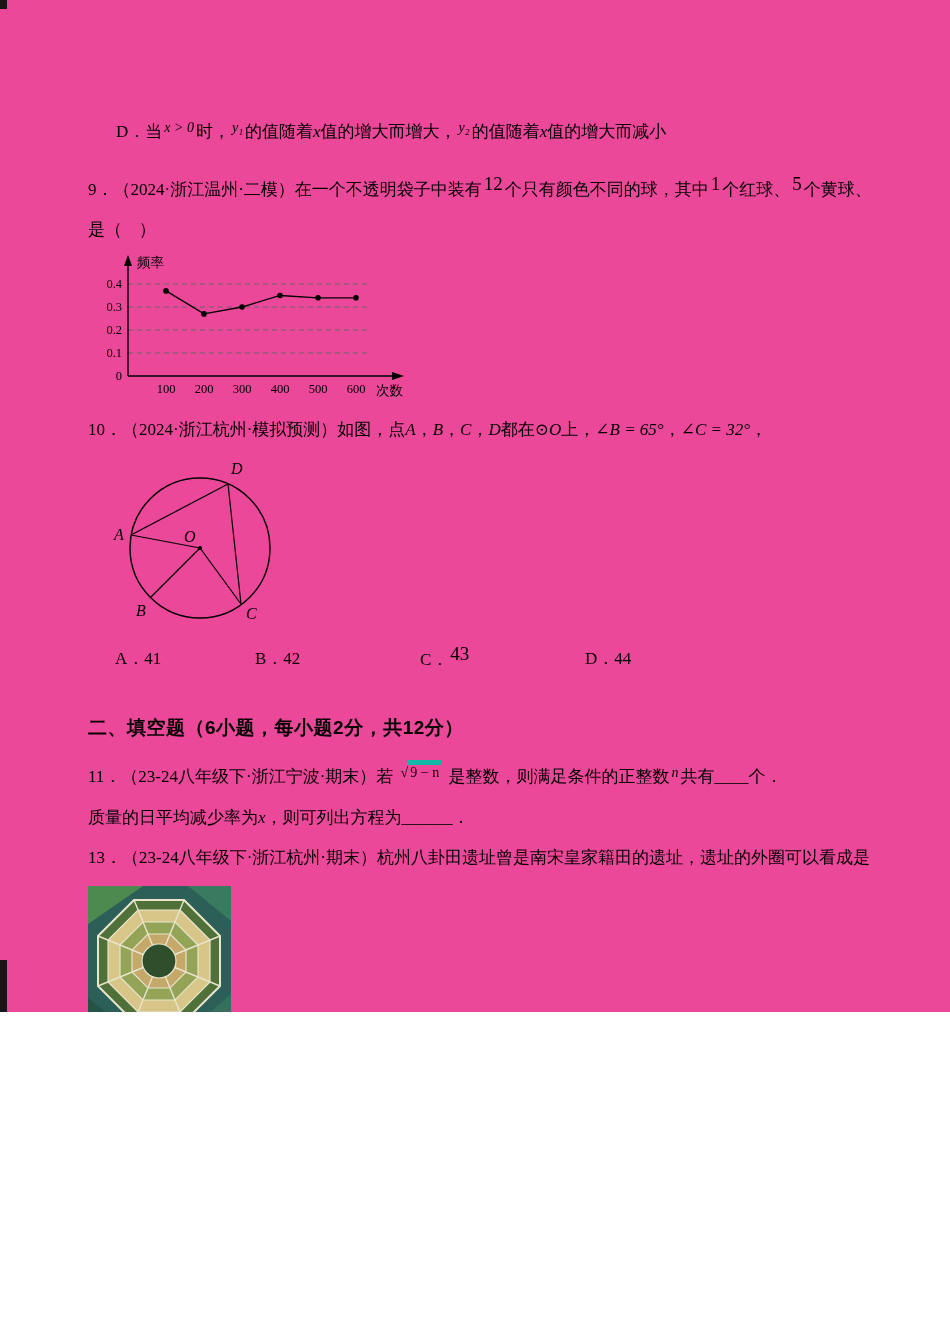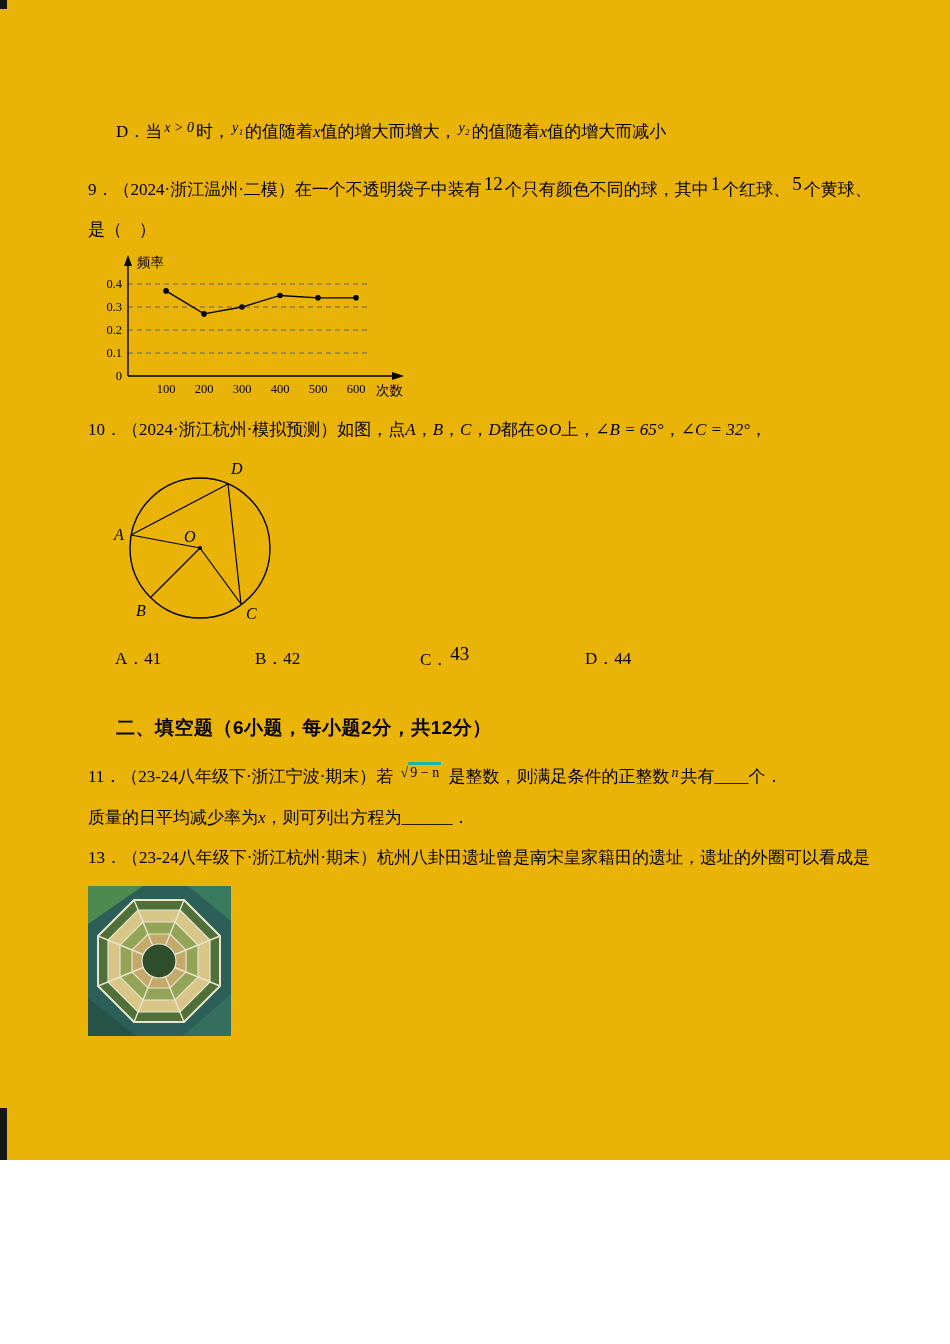--- a/index.html
+++ b/index.html
@@ -3,22 +3,22 @@
 <meta charset="utf-8">
 <style>
   * { margin:0; padding:0; box-sizing:border-box; }
   html, body { background:#ffffff; }
   body {
     width:950px; height:1344px;
     font-family:"Liberation Serif","DejaVu Serif",serif;
     color:#000; font-size:17px;
   }
   .page {
-    position:relative; width:950px; height:1160px;
-    padding:118px 74px 0 88px; overflow:hidden; background:#eab308;
+    position:relative; width:950px; height:1012px;
+    padding:118px 74px 0 88px; overflow:hidden; background:#ec4899;
   }
   .scan-mark { position:absolute; left:0; width:7px; background:#161616; }
   .scan-mark.top { top:0; height:9px; }
   .scan-mark.bottom { bottom:0; height:52px; }
 
   .stem { line-height:40px; font-size:17px; white-space:nowrap; }
   .option-d { margin-left:28px; line-height:28px; margin-bottom:22px; }
 
   .seg-plain { font-style:normal; }
   .seg-var { font-style:italic; }
@@ -44,27 +44,26 @@
 
   .figure-wrap { margin:6px 0 0 0; height:178px; }
   .fig-circle { fill:none; stroke:#000; stroke-width:1.4; }
   .fig-line { stroke:#000; stroke-width:1.2; }
   .fig-label { font-size:16px; font-style:italic; }
 
   .section-heading {
     margin-top:42px; font-size:19px; font-weight:bold;
     font-family:"Liberation Sans","DejaVu Sans",sans-serif;
     letter-spacing:0.5px;
-    margin-left:28px;
   }
 
   .q11 { margin-top:16px; }
   .sqrt { display:inline-block; position:relative; top:-5px; font-size:14px; margin:0 3px; white-space:nowrap; }
   .sqrt .radical-sign { font-style:normal; }
-  .sqrt .radicand { border-top:3px solid #14b8a6; padding:0 2px; }
+  .sqrt .radicand { border-top:5px solid #14b8a6; padding:0 2px; }
 
   .q12-line1 { margin-top:22px; }
   .frac { display:inline-block; text-align:center; font-size:13.5px; line-height:1.15;
           vertical-align:middle; position:relative; top:-3px; margin:0 4px; }
   .frac .num { display:block; border-bottom:1px solid #000; padding:0 4px 1px; }
   .frac .den { display:block; padding:1px 4px 0; }
 
   .photo-wrap { margin-top:8px; }
 </style>
 </head>

